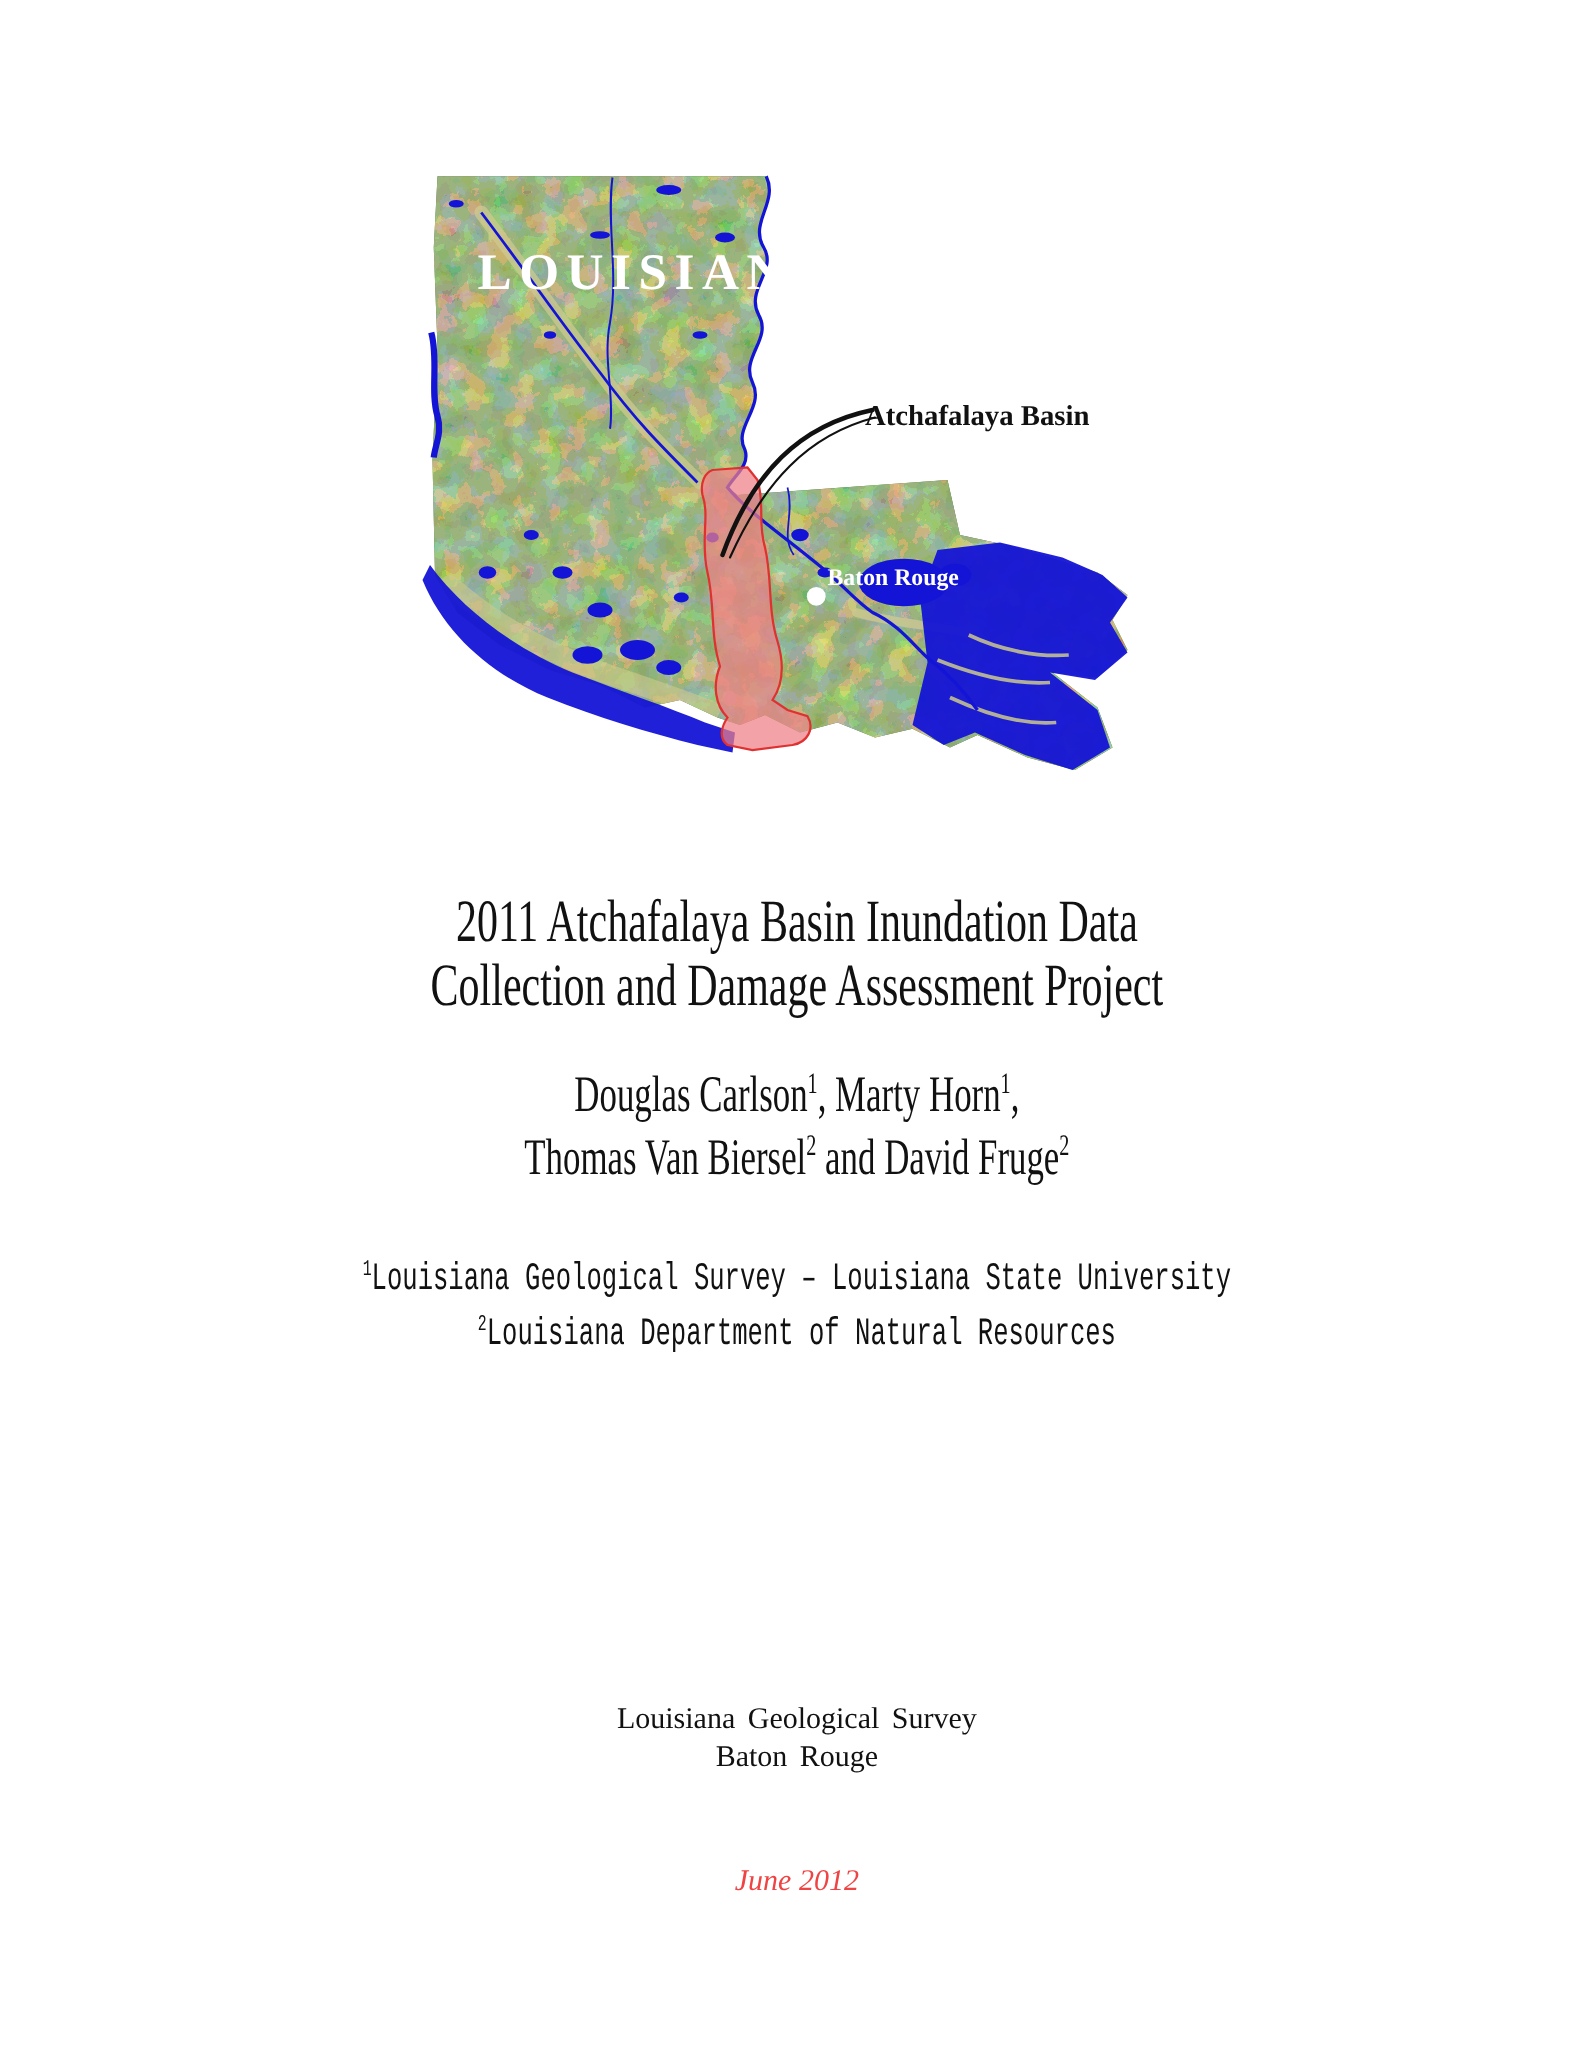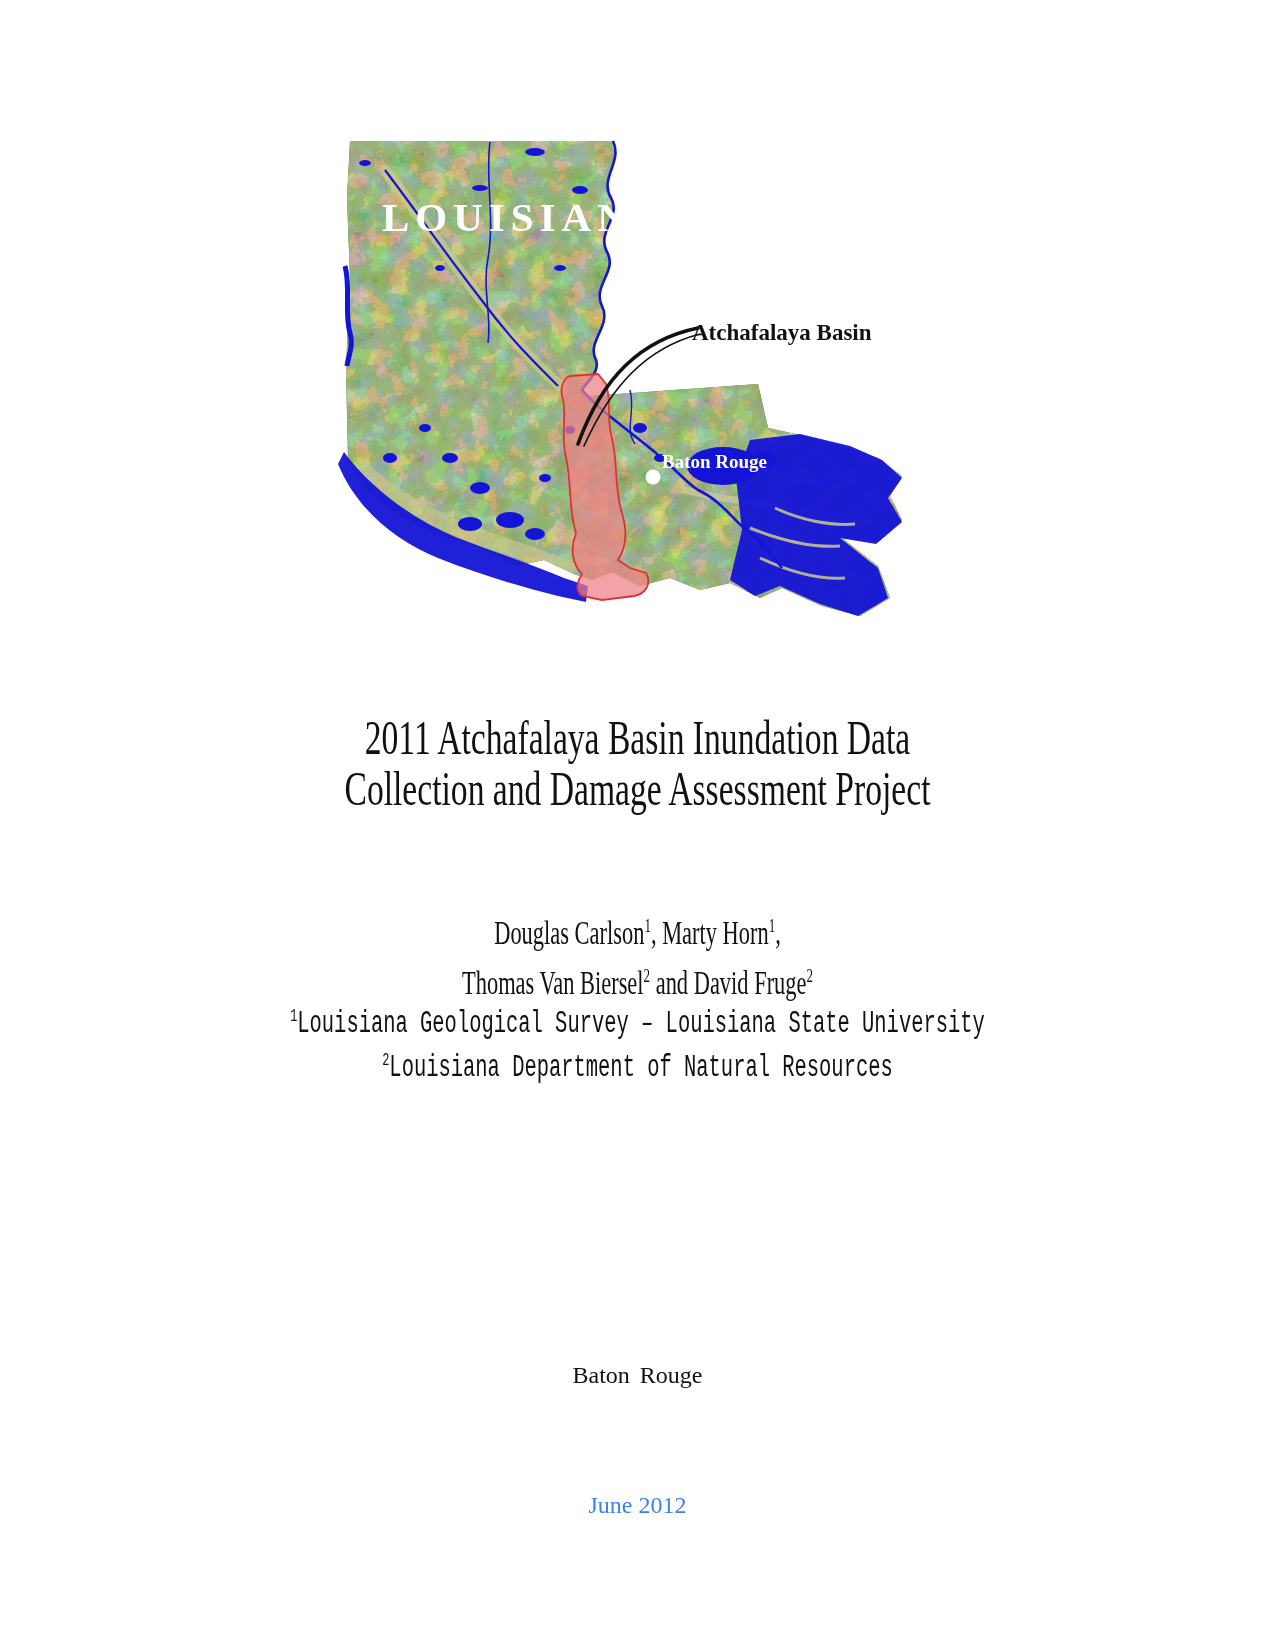--- a/index.html
+++ b/index.html
@@ -18,38 +18,38 @@
 
   .centered{
     position:absolute;left:0;width:1275px;text-align:center;
   }
   .title-block{
     top:712px;
     font-size:48px;line-height:51px;color:#111;
   }
   .title-line{transform:scaleX(0.70);transform-origin:50% 50%;white-space:nowrap;}
   .authors-block{
-    top:908px;
-    font-size:33px;line-height:50px;color:#111;
+    top:850px;
+    font-size:41px;line-height:50px;color:#111;
   }
   .author-line{transform:scaleX(0.68);transform-origin:50% 50%;white-space:nowrap;}
   .affil-block{
     top:1002px;
     font-size:31px;line-height:44px;color:#111;font-family:Liberation Mono, monospace;
   }
   .affil-line{transform:scaleX(0.66);transform-origin:50% 50%;white-space:nowrap;}
   sup{font-size:58%;vertical-align:super;line-height:0;}
   .report-line{
     top:1290px;font-size:25px;line-height:30px;color:#111;letter-spacing:0.5px;
   }
   .publisher-block{
     top:1360px;font-size:24px;line-height:31px;color:#111;word-spacing:4px;
   }
   .date-line{
-    top:1490px;font-size:24px;line-height:30px;color:#3b82f6;
+    top:1490px;font-size:24px;line-height:30px;color:#ef4444;font-style:italic;
   }
 </style>
 </head>
 <body>
 
 <div class="page">
 
   <div class="map-wrap">
     <svg viewBox="0 0 585 500">
       <defs>
@@ -142,18 +142,19 @@
     <div class="author-line"><span>Thomas Van Biersel</span><sup>2</sup><span> and </span><span>David Fruge</span><sup>2</sup></div>
   </div>
 
   <div class="centered affil-block">
     <div class="affil-line"><sup>1</sup><span>Louisiana Geological Survey – Louisiana State University</span></div>
     <div class="affil-line"><sup>2</sup><span>Louisiana Department of Natural Resources</span></div>
   </div>
 
 
   <div class="centered publisher-block">
+    <div>Louisiana Geological Survey</div>
     <div>Baton Rouge</div>
   </div>
 
   <div class="centered date-line">June 2012</div>
 
 </div>
 
 </body></html>

